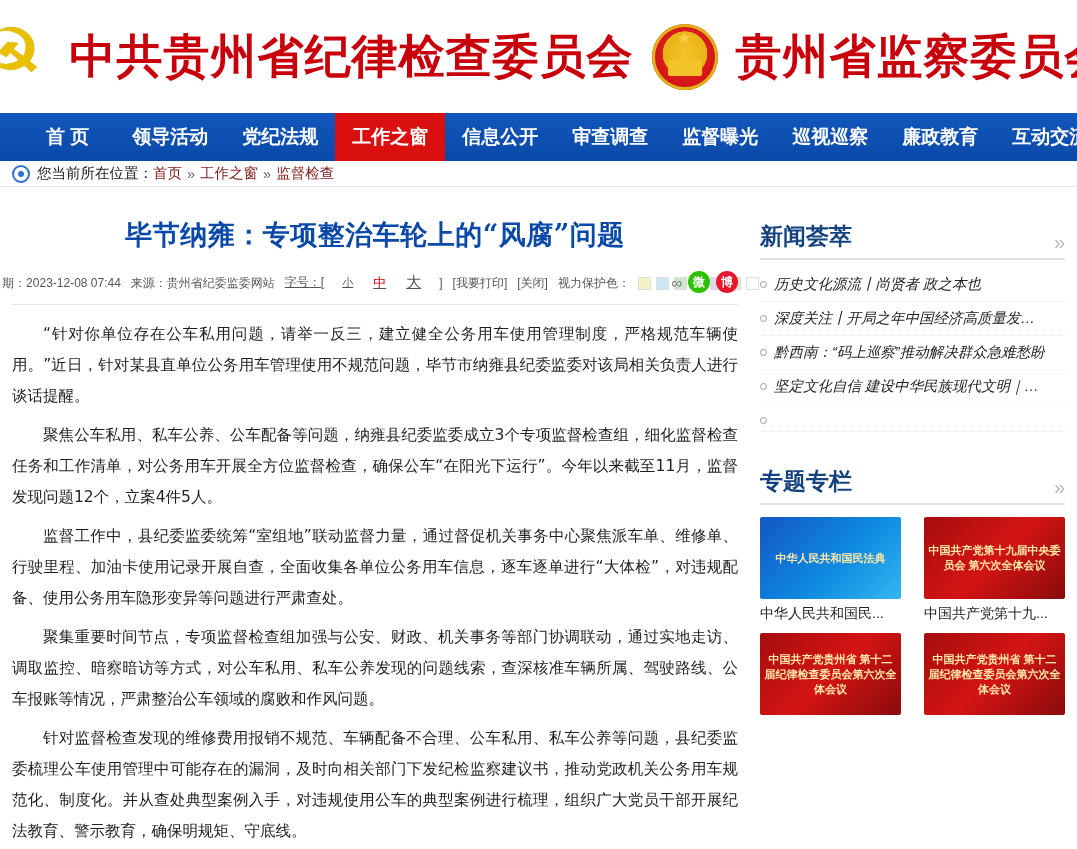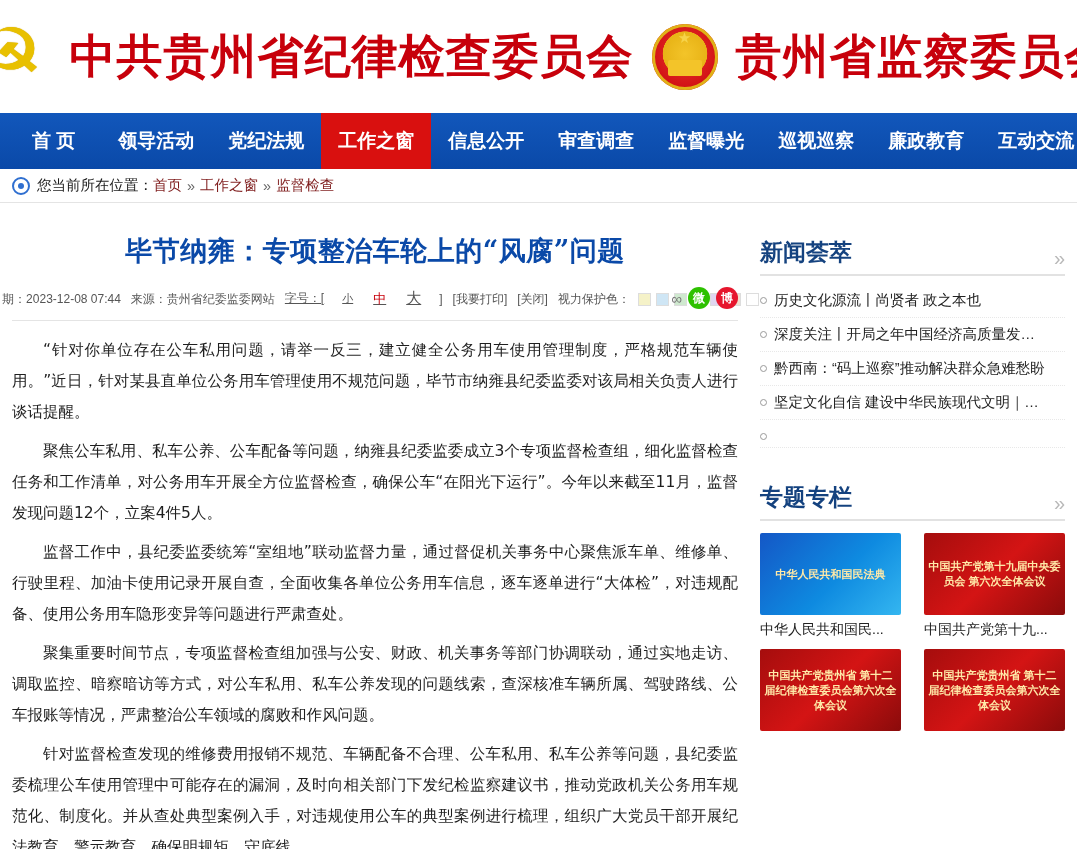--- a/index.html
+++ b/index.html
@@ -63,42 +63,42 @@
     font-family: "DejaVu Serif", serif;
     font-weight: bold;
     font-size: 46px;
     letter-spacing: 1px;
     color: #c7000b;
     white-space: nowrap;
   }
 
   
   .navbar {
-    height: 56px;
+    height: 48px;
     background: #0a49a8;
     background: linear-gradient(#1257bb, #0a49a8);
     display: flex;
     align-items: stretch;
-    padding-left: 14px;
+    padding-left: 28px;
   }
   .nav-item {
     display: flex; align-items: center;
     padding: 0 17px;
     color: #ffffff;
     font-size: 19px;
     font-weight: bold;
     white-space: nowrap;
     cursor: pointer;
   }
   .nav-item.active { background: #d9100f; }
   .nav-item:first-child { padding: 0 26px 0 18px; }
 
   
   .breadcrumb {
-    height: 34px;
+    height: 26px;
     display: flex;
     align-items: center;
     padding-left: 12px;
     font-size: 14.5px;
     color: #1a1a1a;
     border-bottom: 1px solid #e4e4e4;
     background:#fff;
   }
   .pin-icon {
     width: 18px; height: 18px; margin-right: 7px;
@@ -190,21 +190,21 @@
   }
   .side-head .title {
     font-family: "DejaVu Serif", serif;
     font-size: 23px;
     font-weight: bold;
     color: #14427f;
   }
   .side-head .more {
     color: #b8b8b8; font-size: 20px; line-height: 20px; cursor: pointer;
   }
-  .news-list { list-style: none; margin: 8px 0 0 0; padding: 0; }
+  .news-list { list-style: none; margin: 8px 0 0 0; padding: 0; font-style: italic; }
   .news-list li {
     display: flex; align-items: flex-start; gap: 7px;
     padding: 7px 0;
     font-size: 14.5px;
     color: #222;
     border-bottom: 1px dotted #e8e8e8;
     line-height: 19px;
     cursor: pointer;
   }
   .news-list li .bullet {

